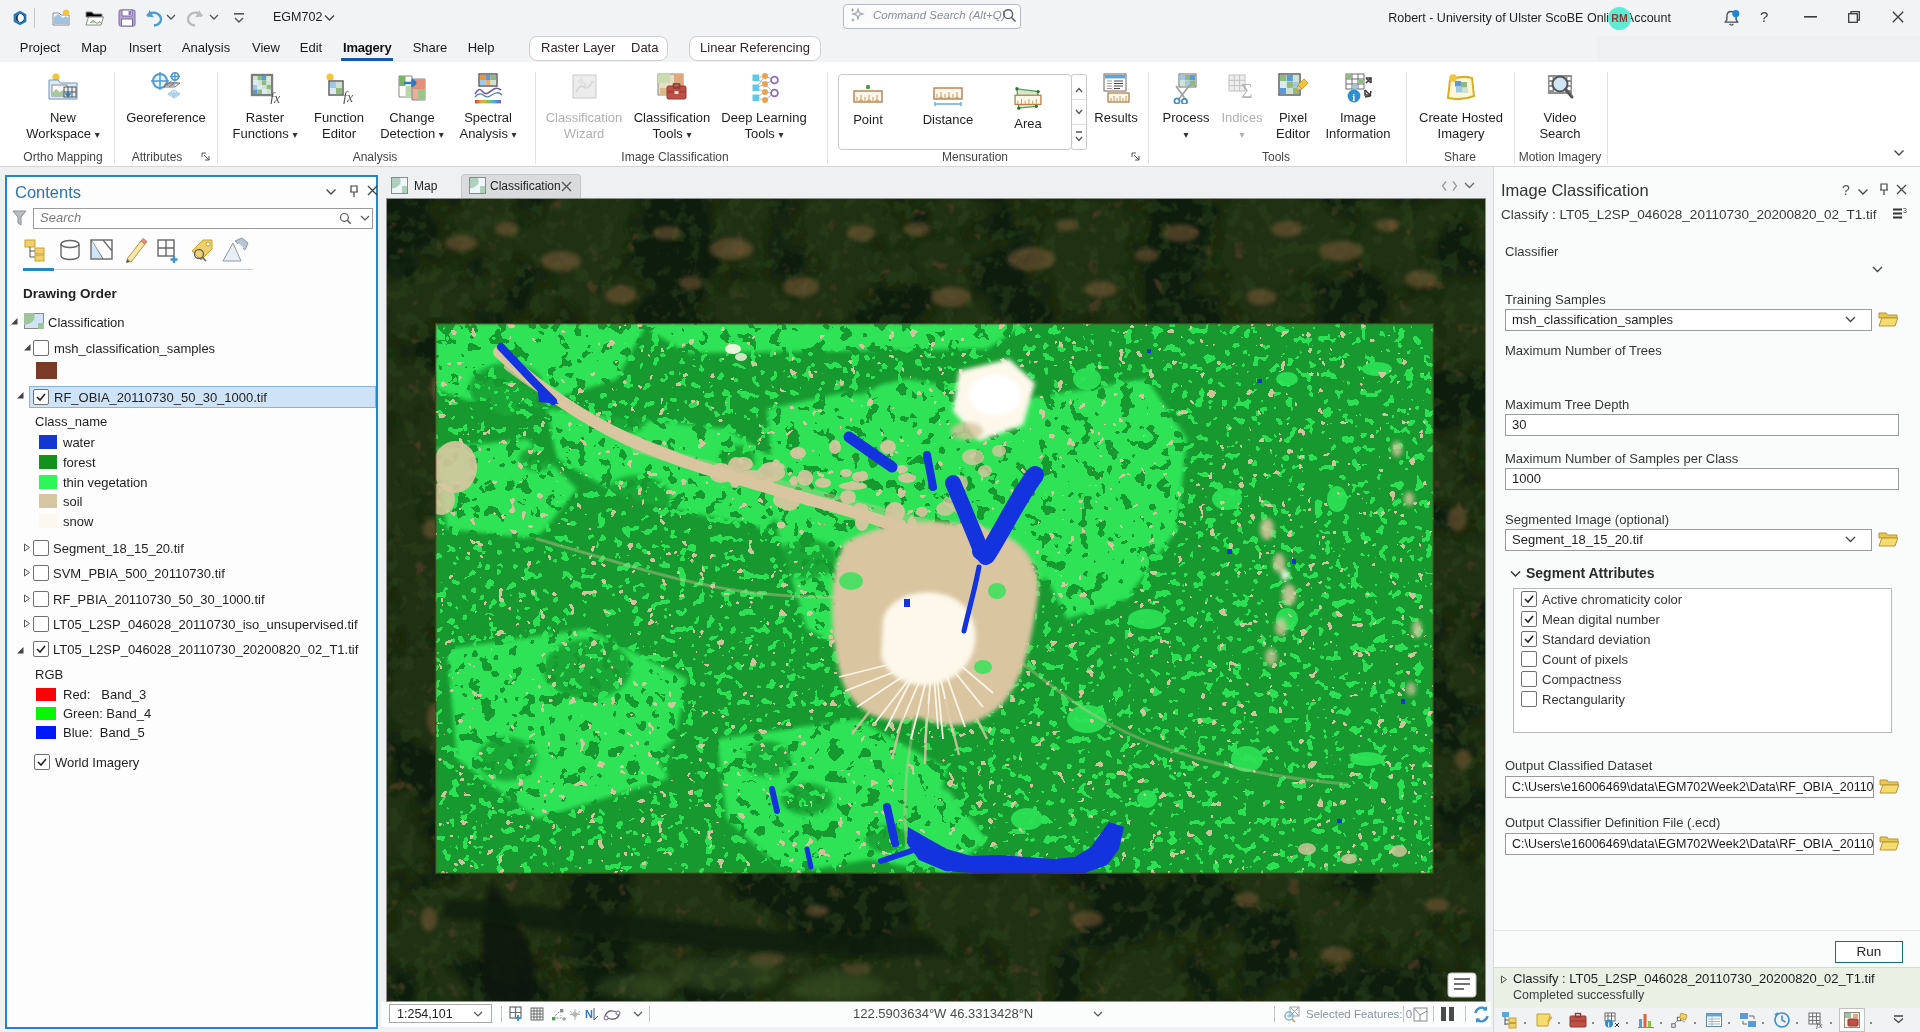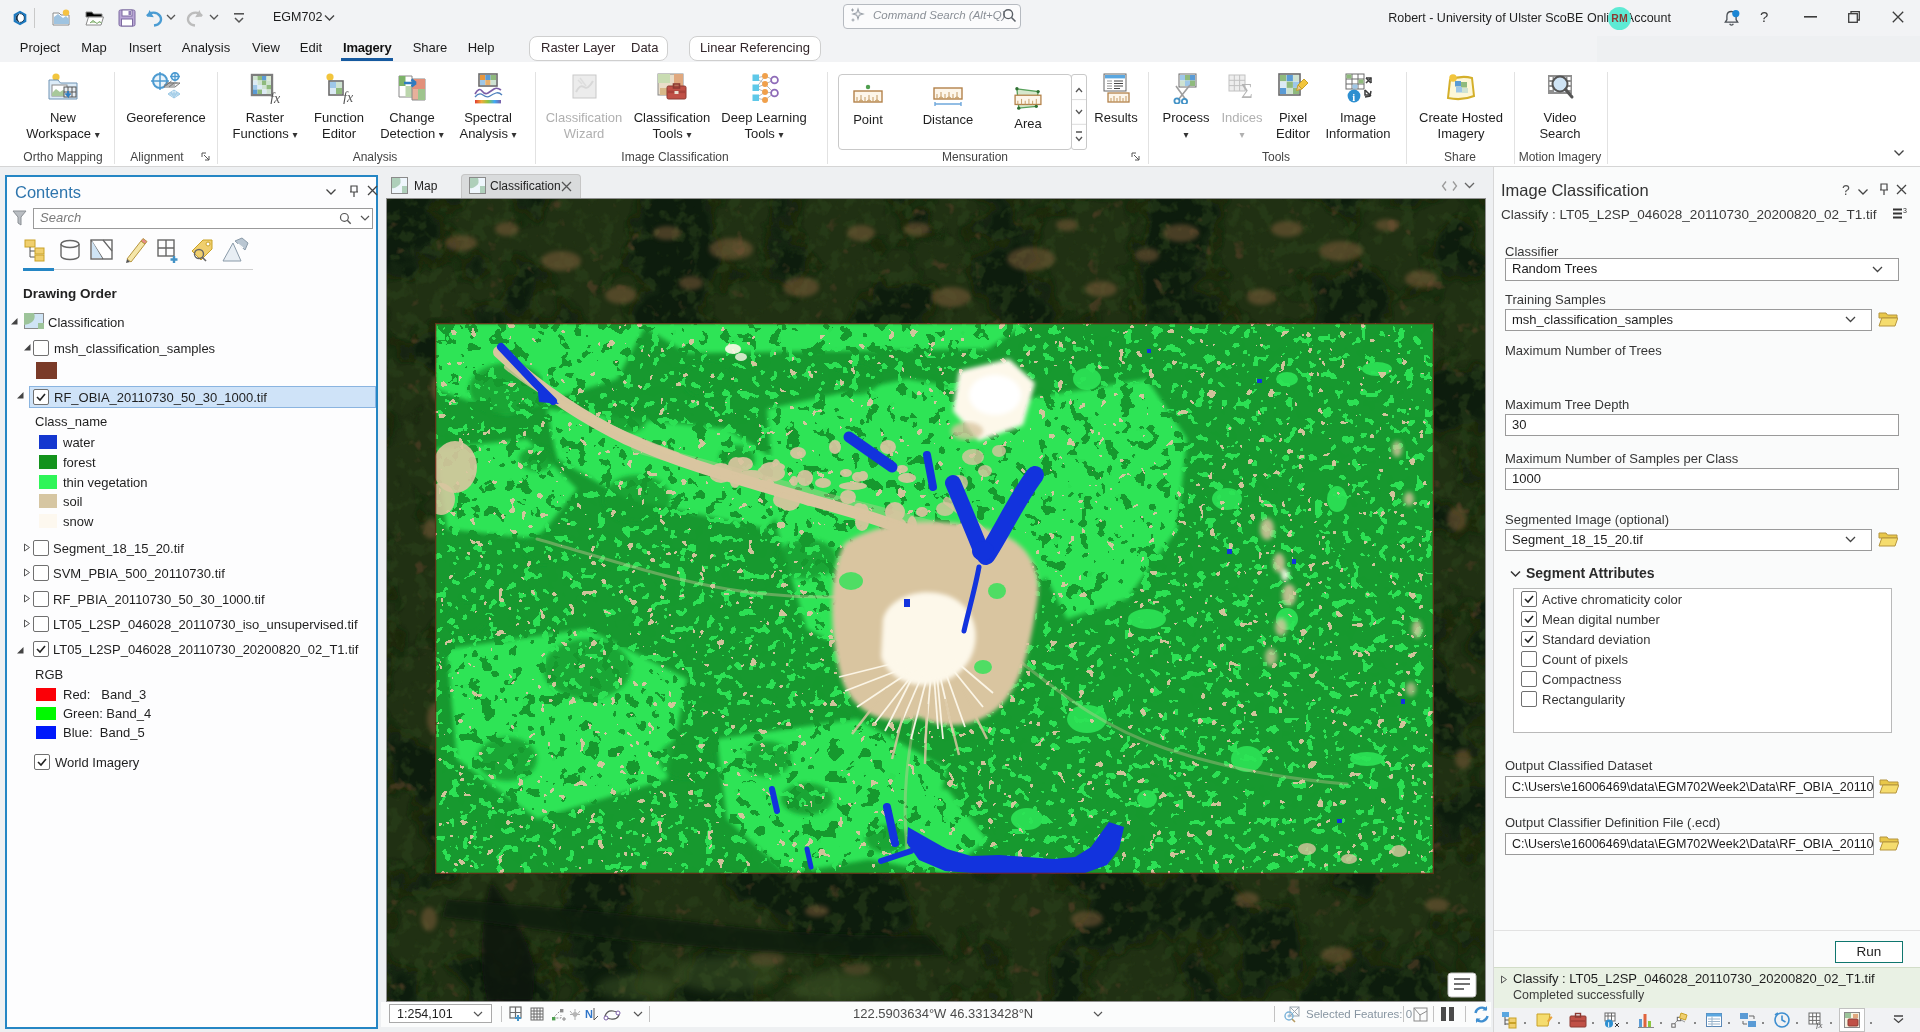--- a/index.html
+++ b/index.html
@@ -425,21 +425,21 @@
           <rect x="23.5" y="15" width="3" height="3"></rect>
         </g>
       <rect x="10" y="5" width="12" height="15" fill="#e8f0f8"></rect>
       <circle cx="16" cy="12" r="7.5" fill="#cfe4f5" stroke="#555" stroke-width="2"></circle>
       <path d="M21.5 17.5 L28 25" stroke="#555" stroke-width="3" stroke-linecap="round"></path>
     </svg>
     <div class="lb">Video<br>Search</div>
   </div>
 
   <div class="glabel" style="left:17px;width:92px">Ortho Mapping</div>
-  <div class="glabel" style="left:122px;width:70px">Alignment</div>
+  <div class="glabel" style="left:122px;width:70px">Attributes</div>
   <svg class="abs" style="left:201px;top:90px" width="11" height="11" viewBox="0 0 11 11">
       <path d="M1 1 h4 M1 1 v4 M3 3 l5 5 M8 4 v4 h-4" fill="none" stroke="#555"></path>
     </svg>
   <div class="glabel" style="left:340px;width:70px">Analysis</div>
   <div class="glabel" style="left:605px;width:140px">Image Classification</div>
   <div class="glabel" style="left:930px;width:90px">Mensuration</div>
   <svg class="abs" style="left:1131px;top:90px" width="11" height="11" viewBox="0 0 11 11">
       <path d="M1 1 h4 M1 1 v4 M3 3 l5 5 M8 4 v4 h-4" fill="none" stroke="#555"></path>
     </svg>
   <div class="glabel" style="left:1251px;width:50px">Tools</div>
@@ -1004,21 +1004,20 @@
   <svg class="abs" style="left:402px;top:17px" width="11" height="11" viewBox="0 0 11 11">
       <path d="M1 1 L10 10 M10 1 L1 10" stroke="#444" stroke-width="1.3"></path>
     </svg>
   <div class="abs" style="left:7px;top:40px;font-size:13.5px;color:#3a3a3a;">Classify : LT05_L2SP_046028_20110730_20200820_02_T1.tif</div>
   <svg class="abs" style="left:398px;top:40px" width="15" height="14" viewBox="0 0 15 14">
       <path d="M1 2.5 h9 M1 6.5 h9 M1 10.5 h9" stroke="#333" stroke-width="2"></path>
       <text x="11" y="6" font-size="7" fill="#333">3</text>
     </svg>
 
   <div class="rp-label" style="left:11px;top:77px;">Classifier</div>
-  <div class="rp-input" style="left:11px;top:91px;width:380px;height:21px;">Random Trees</div>
   <svg class="abs" style="left:378px;top:99px" width="11" height="7" viewBox="0 0 11 7">
       <path d="M1 1 l4.5 4.5 4.5-4.5" fill="none" stroke="#444" stroke-width="1.3"></path>
     </svg>
 
   <div class="rp-label" style="left:11px;top:125px;">Training Samples</div>
   <div class="rp-input" style="left:11px;top:142px;width:353px;height:20px;">msh_classification_samples</div>
   <svg class="abs" style="left:351px;top:149px" width="11" height="7" viewBox="0 0 11 7">
       <path d="M1 1 l4.5 4.5 4.5-4.5" fill="none" stroke="#444" stroke-width="1.3"></path>
     </svg>
   <svg class="fold" style="left:384px;top:144px" width="20" height="16" viewBox="0 0 20 16">

